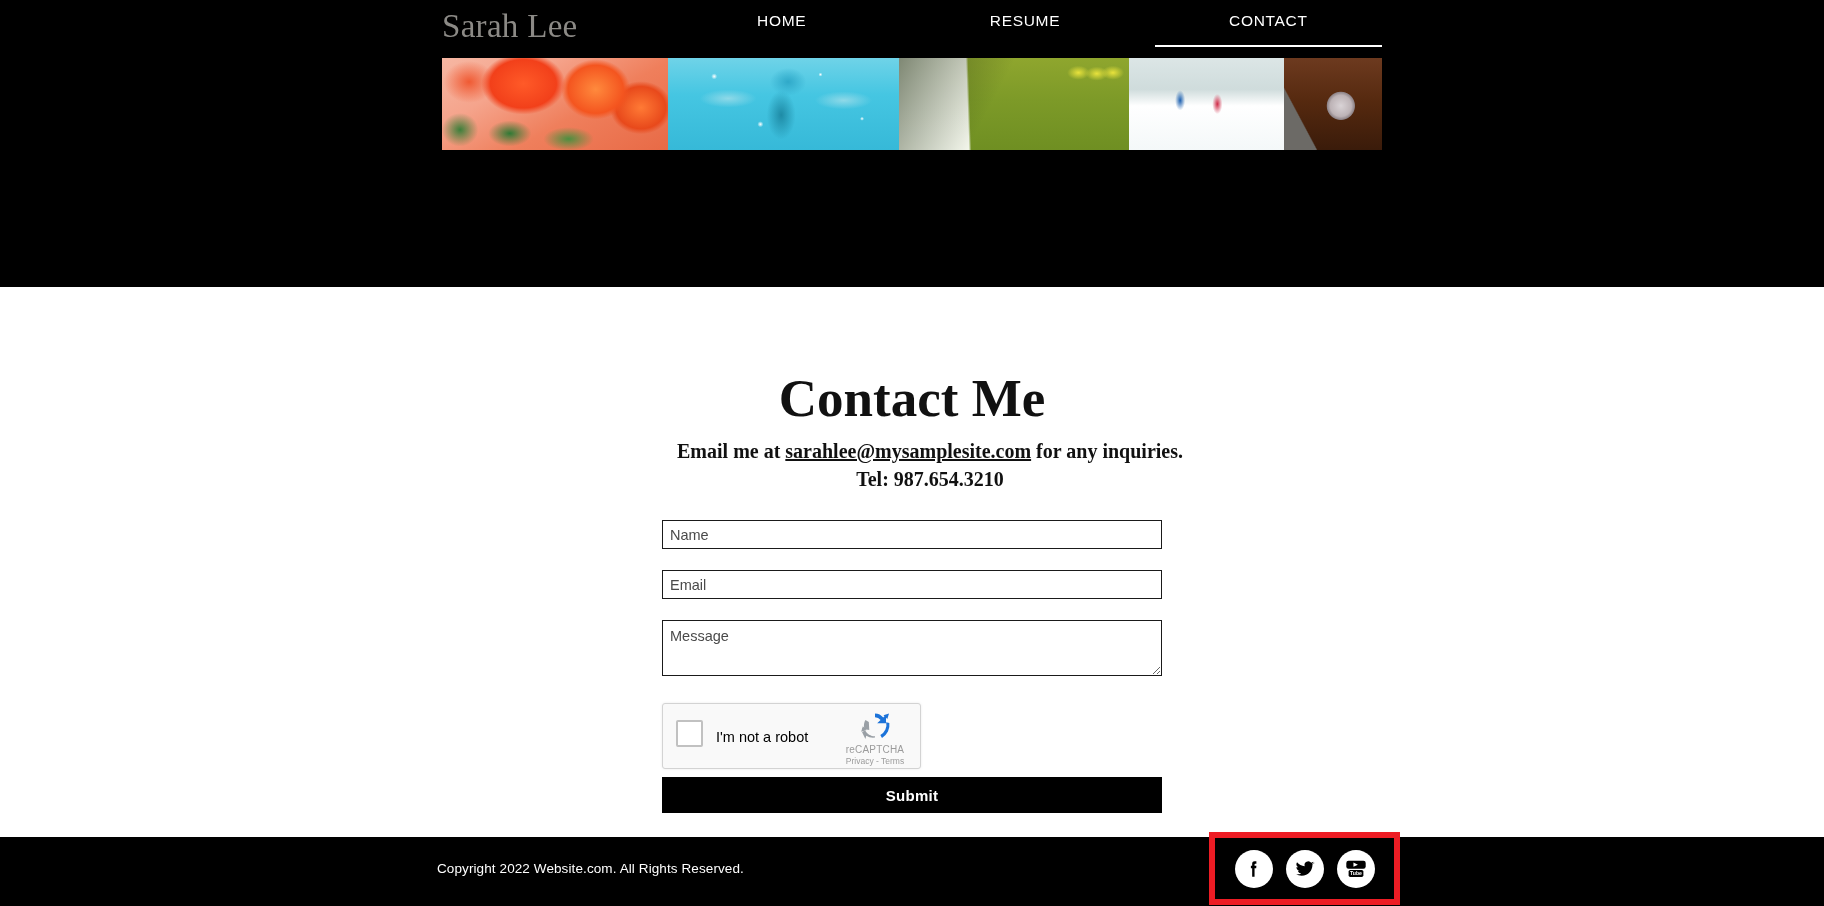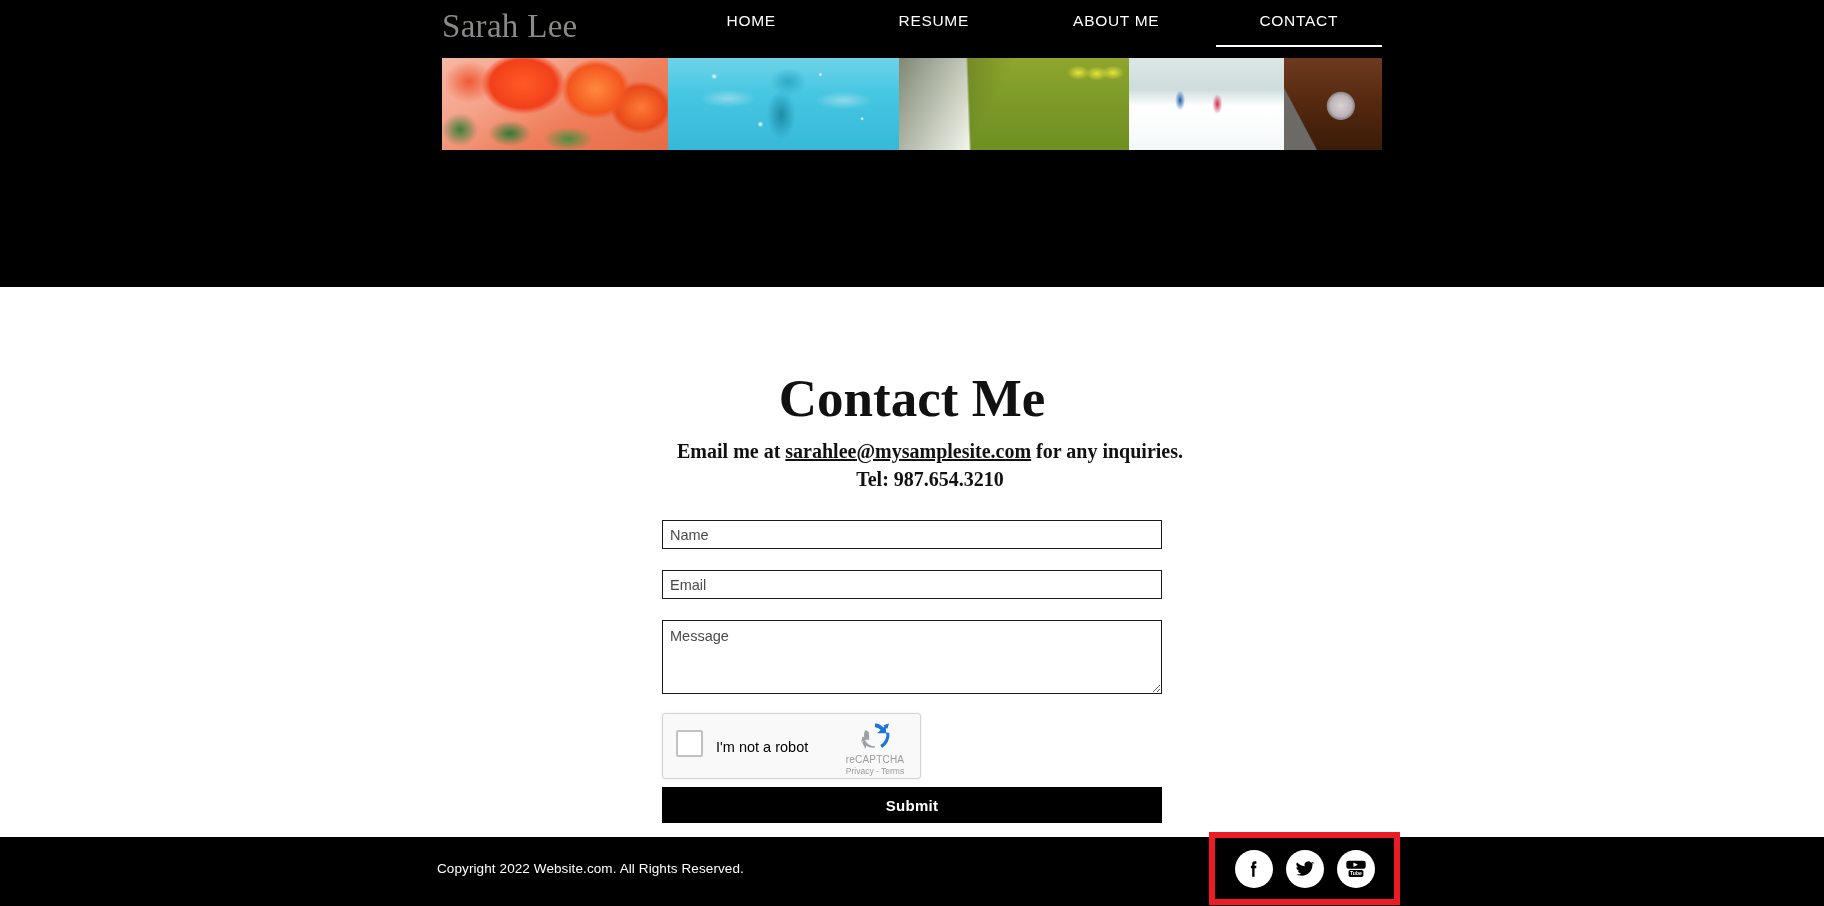--- a/index.html
+++ b/index.html
@@ -166,25 +166,25 @@
     font-family: "Liberation Sans", sans-serif;
     font-size: 14.5px;
     color: #2b2b2b;
     padding: 8px 7px;
     outline: none;
     border-radius: 0;
     margin: 0 0 21px 0;
   }
   .field::placeholder { color: #4a4a4a; opacity: 1; }
   textarea.field {
-    height: 74px;
+    height: 56px;
     padding-top: 6px;
     line-height: 19px;
     resize: vertical;
-    margin-bottom: 19px;
+    margin-bottom: 27px;
   }
 
   
   .recaptcha {
     position: relative;
     width: 259px; height: 66px;
     border: 1px solid #d3d3d3;
     border-radius: 3px;
     background: #f9f9f9;
     box-shadow: 0 0 3px rgba(0,0,0,0.08);
@@ -269,21 +269,20 @@
 <div id="page">
 
   <div class="hero">
 
     <div class="nav-wrap">
       <div class="logo">Sarah Lee</div>
 
       <nav class="navlinks">
         <a class="navitem" href="#">HOME</a>
         <a class="navitem" href="#">RESUME</a>
-        <a class="navitem" href="#">ABOUT ME</a>
         <a class="navitem active" href="#">CONTACT</a>
       </nav>
     </div>
 
     <div class="banner">
       <div class="banner-cell bc1">
           <div class="img-tulips"></div>
         </div>
       <div class="banner-cell bc2">
           <div class="img-pool"></div>

